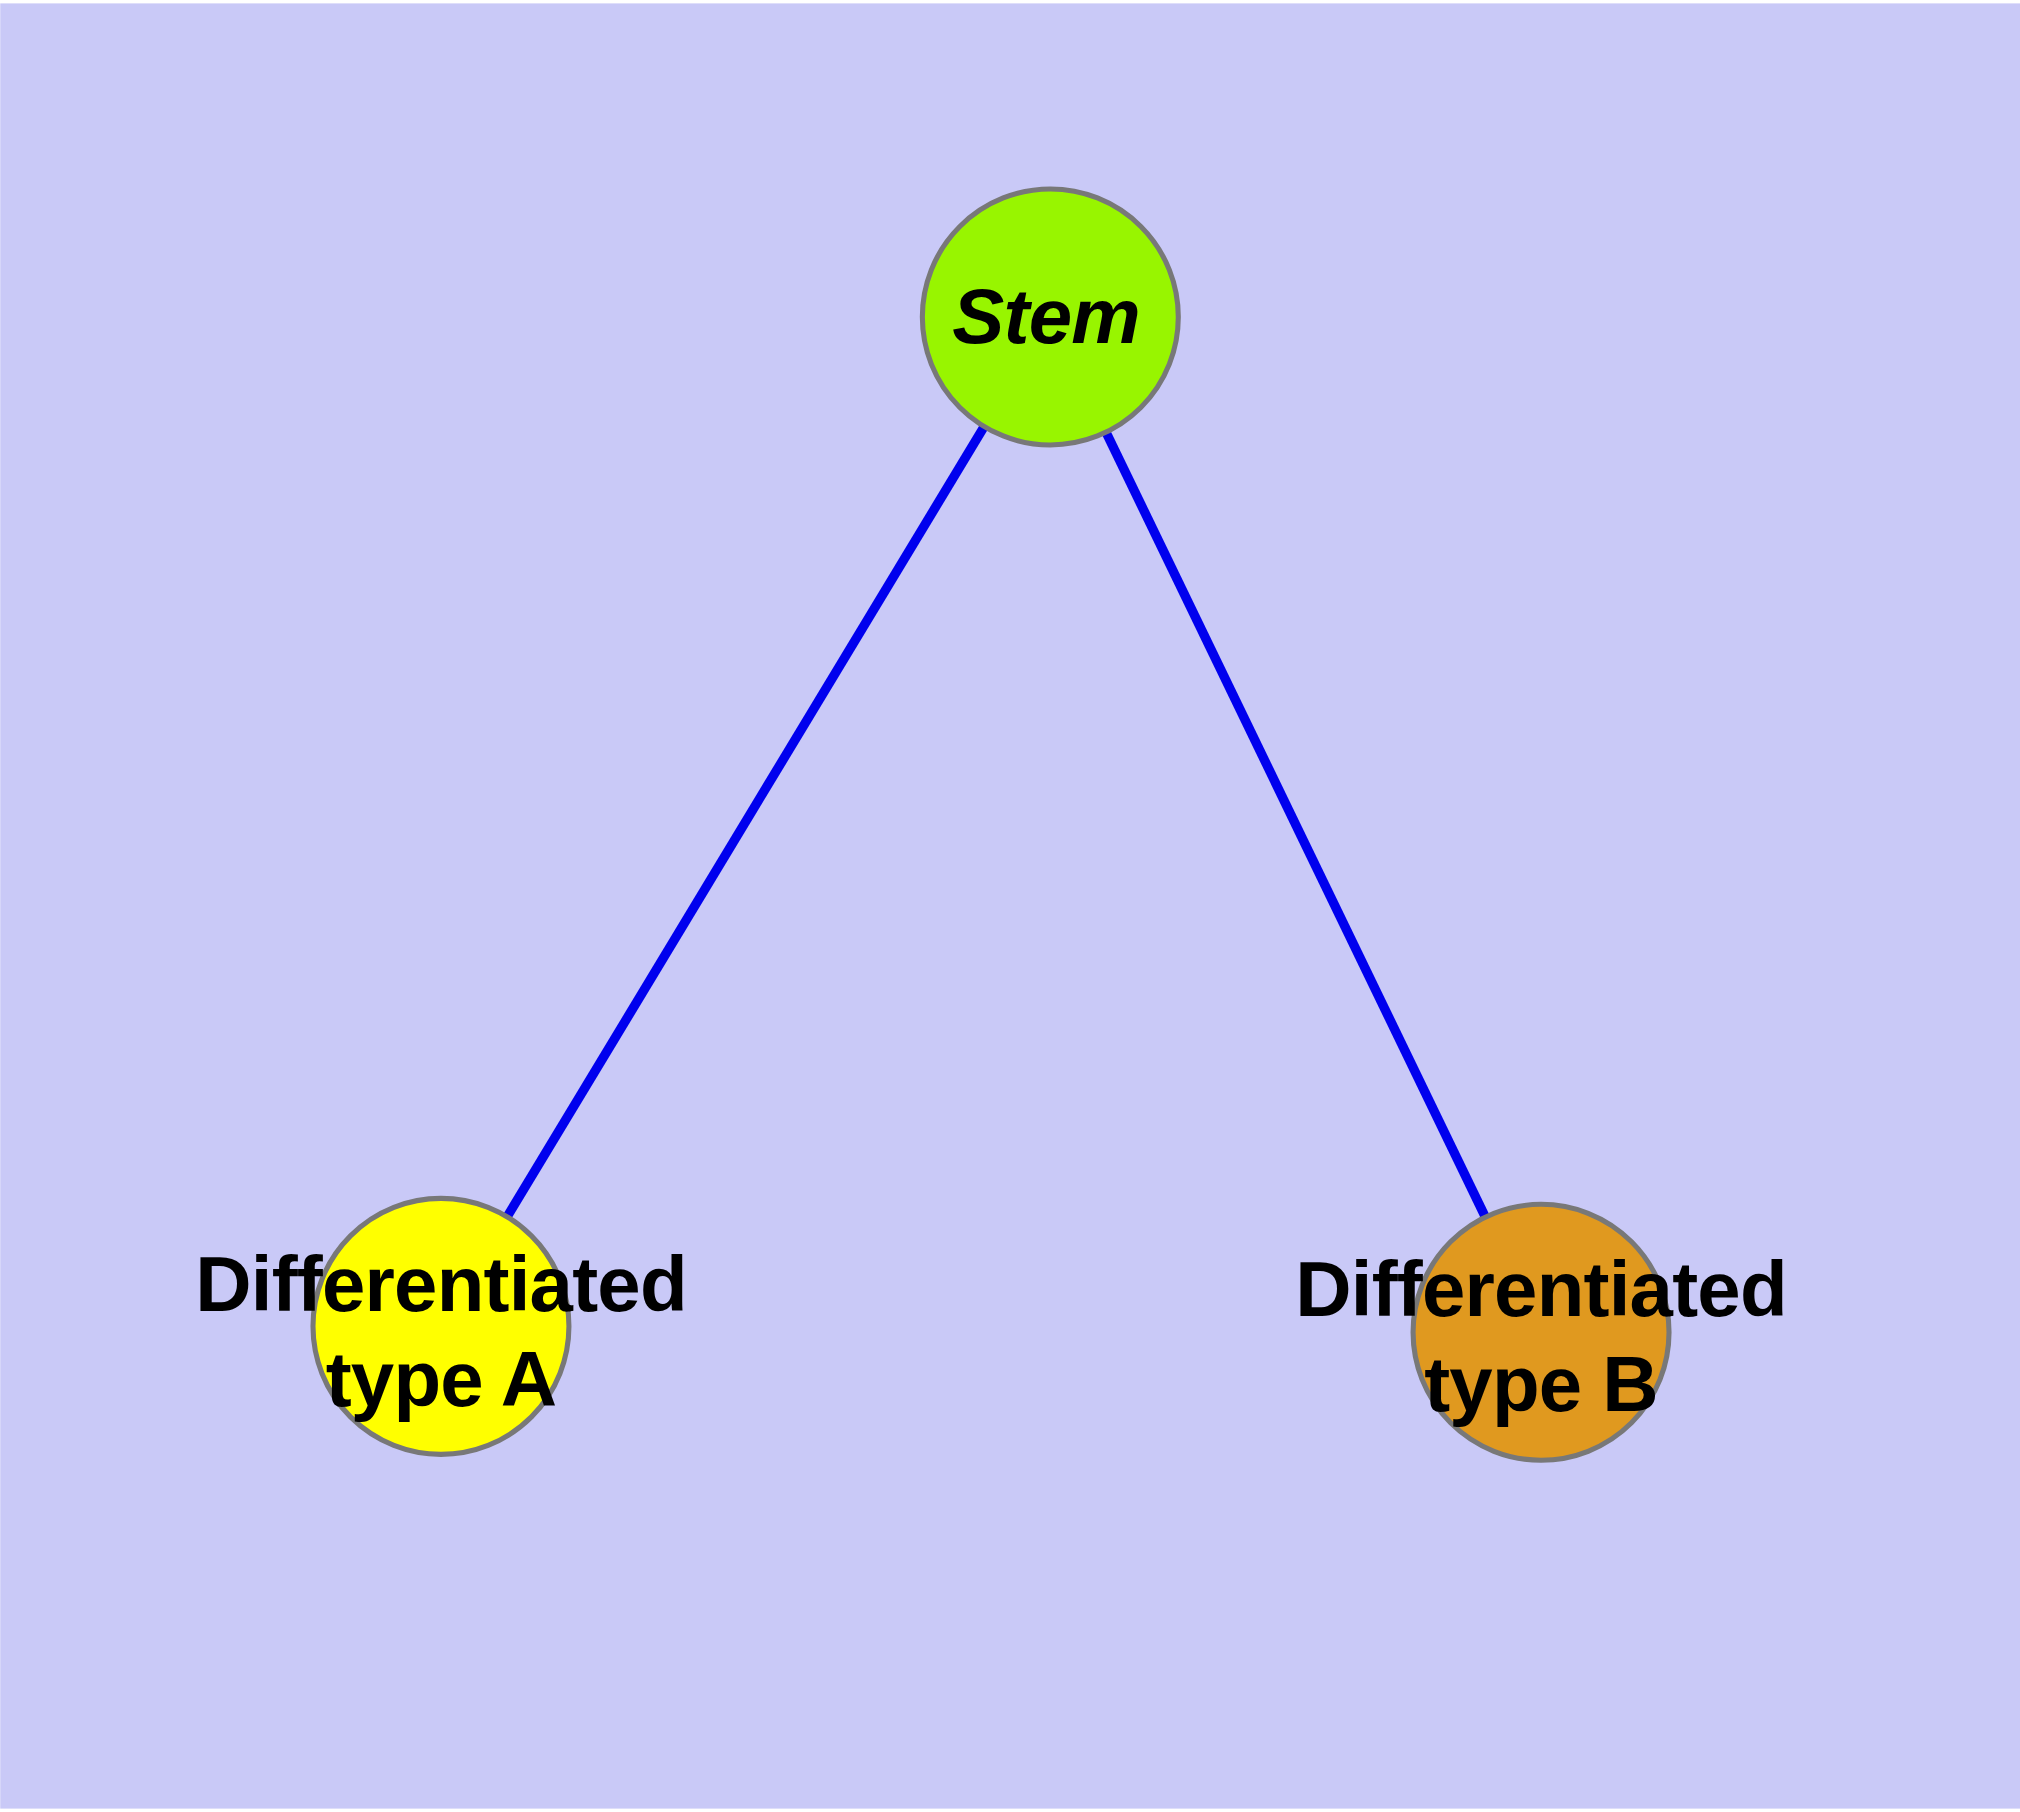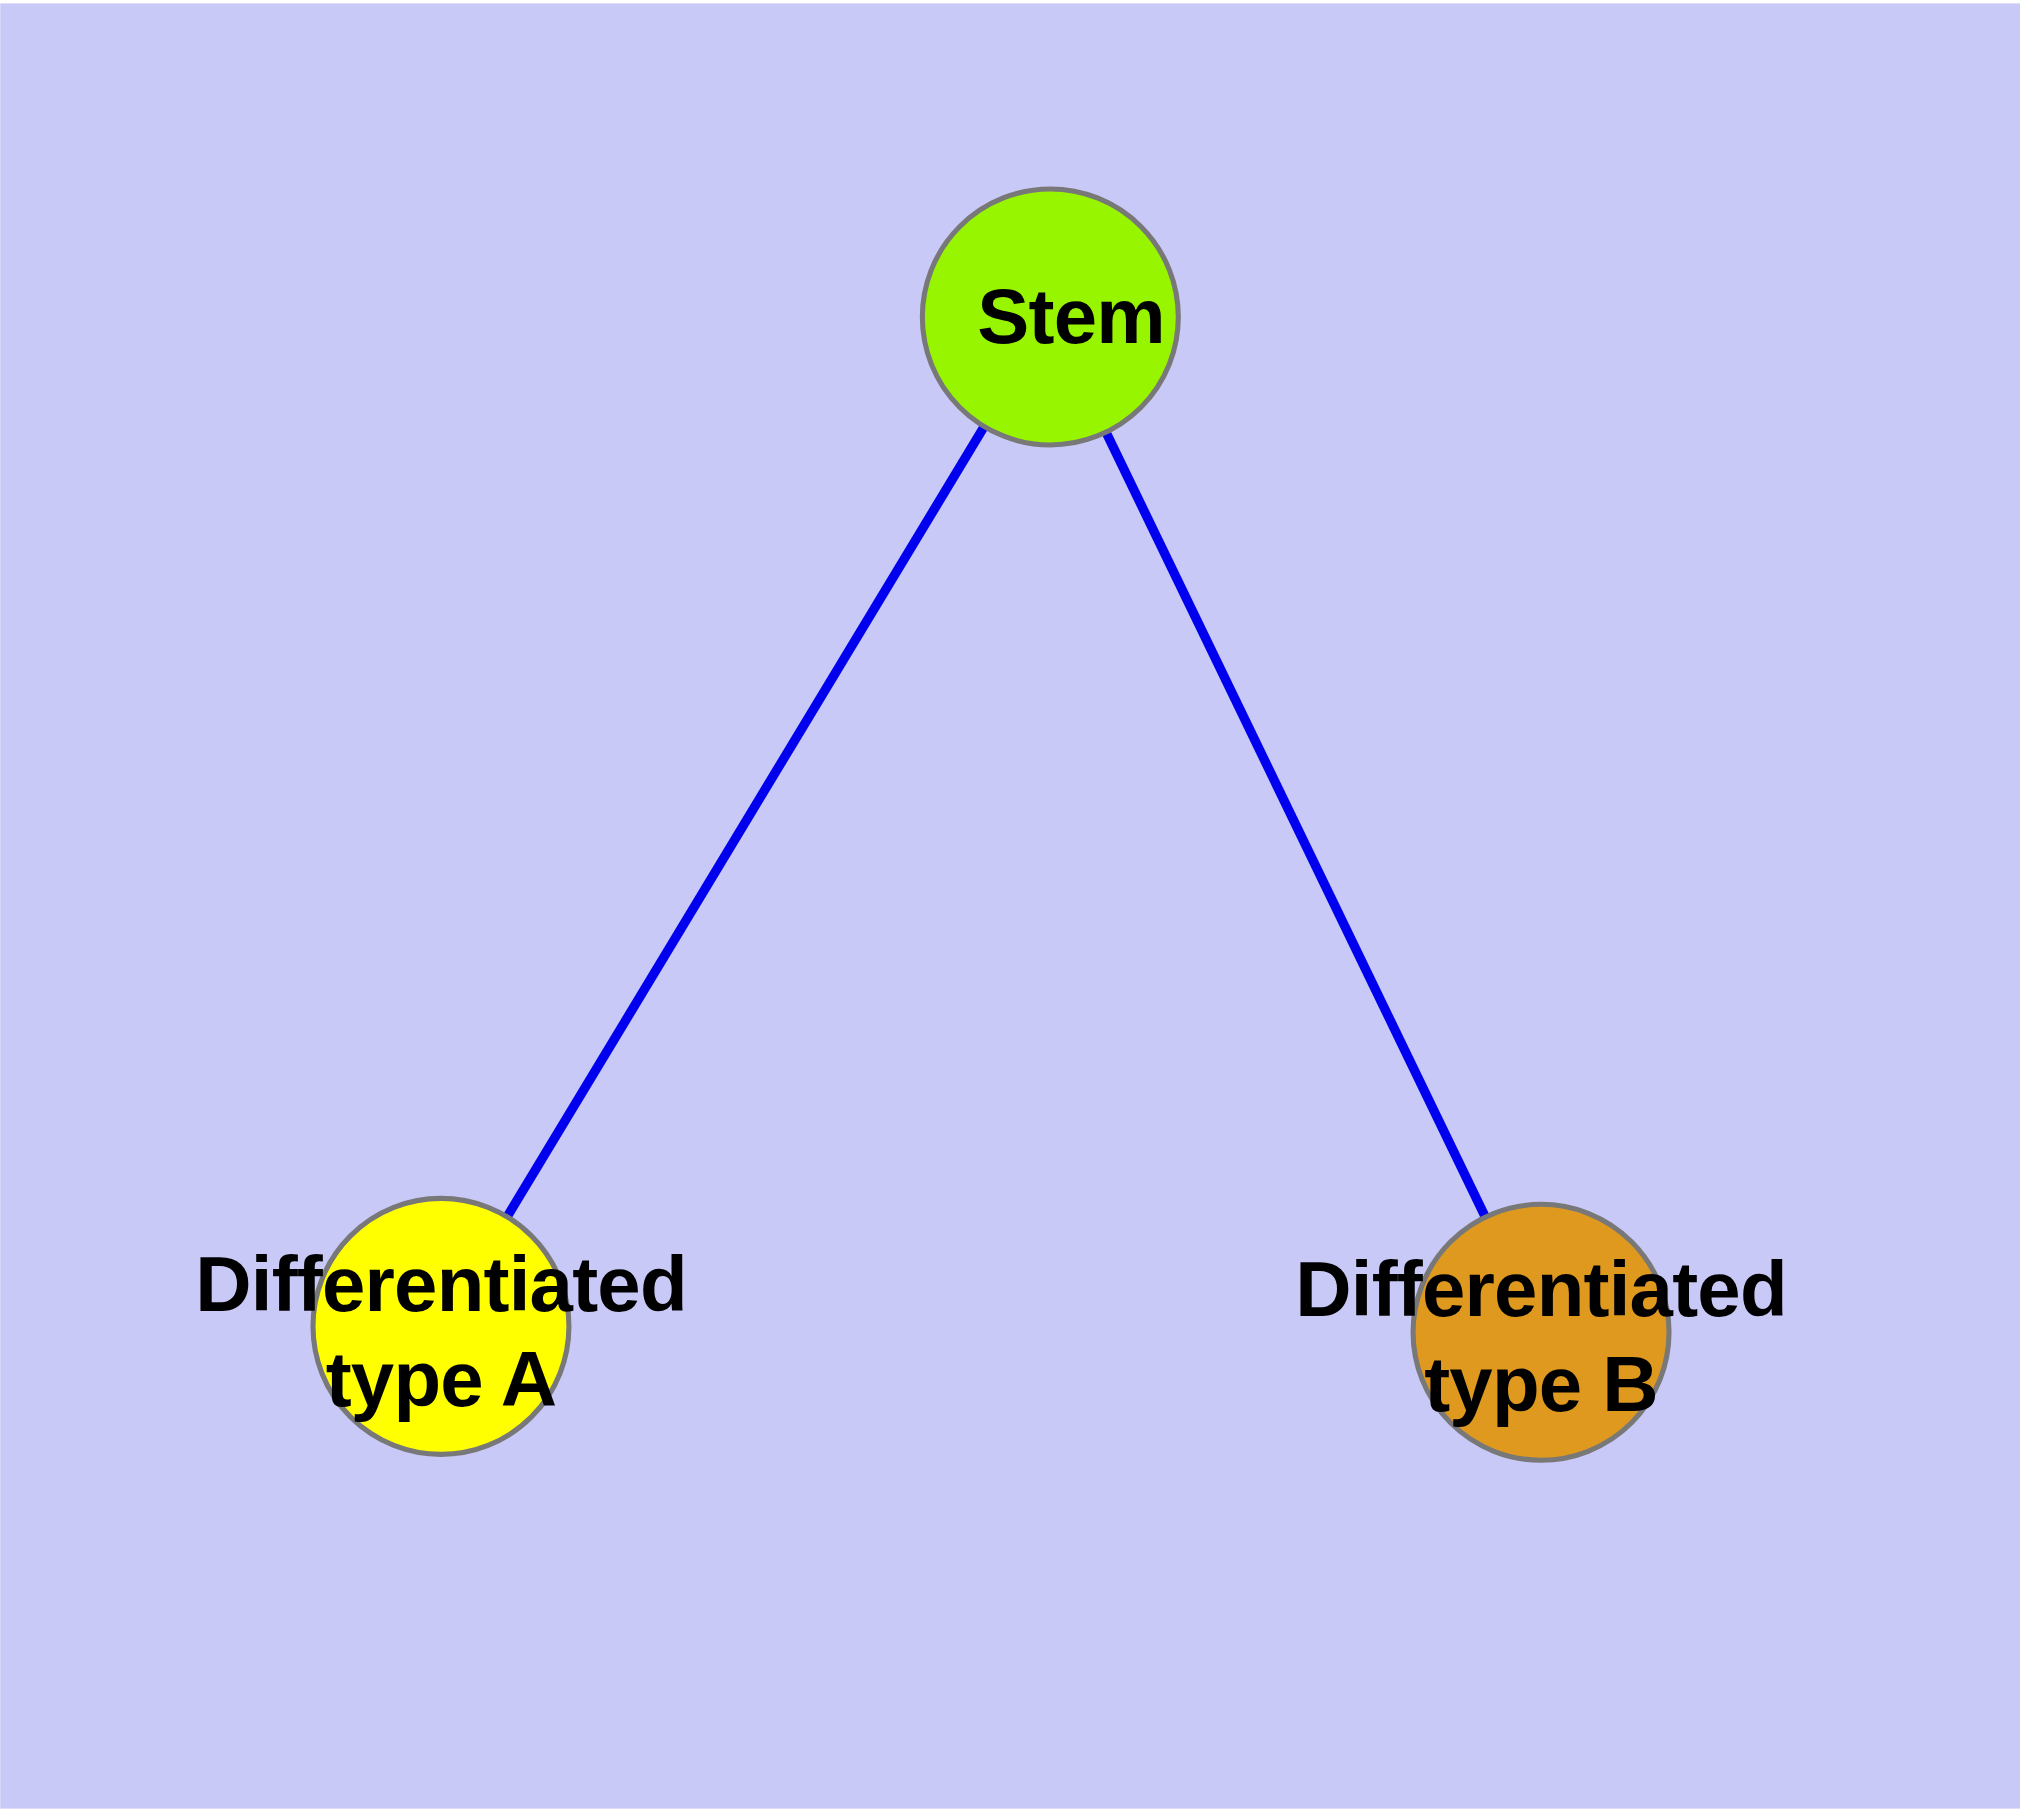--- a/index.html
+++ b/index.html
@@ -52,21 +52,21 @@
     <rect x="0" y="4" width="2384" height="2130" fill="#c9c9f7"></rect>
 
     <line class="edge" x1="1239" y1="374" x2="520" y2="1565" stroke="#0000ee"></line>
     <line class="edge" x1="1239" y1="374" x2="1818" y2="1572" stroke="#0000ee"></line>
 
     <circle class="node-circle" cx="1239" cy="374" r="151" fill="#98f500"></circle>
     <circle class="node-circle" cx="520" cy="1565" r="151" fill="#ffff00"></circle>
     <circle class="node-circle" cx="1818" cy="1572" r="151" fill="#e0991f"></circle>
   </svg>
 
-  <div class="node-label" style="left: 1071px; top: 317px;">Stem</div>
+  <div class="node-label" style="left: 1046px; top: 317px; font-style: italic;">Stem</div>
 
   <div class="node-label" style="left: 441px; top: 1332px;">Differentiated
 type A</div>
 
   <div class="node-label" style="left: 1541px; top: 1337px;">Differentiated
 type B</div>
 
 </div>
 
 

